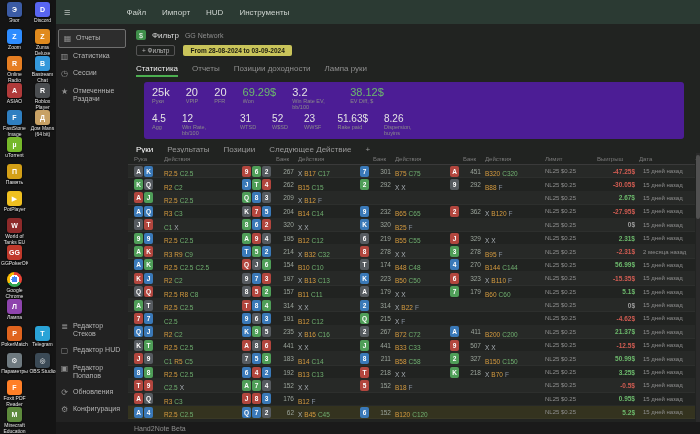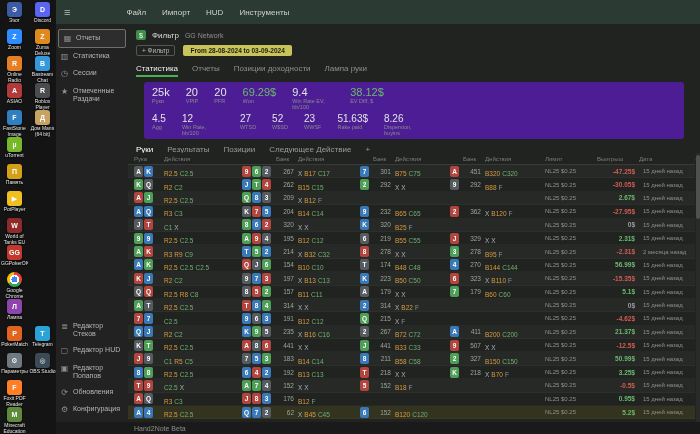--- a/index.html
+++ b/index.html
@@ -268,39 +268,39 @@
           </div>
           <div class="sum-block">
             <div class="sum-val">20</div>
             <div class="sum-label">PFR</div>
           </div>
           <div class="sum-block">
             <div class="sum-val money">69.29$</div>
             <div class="sum-label">Won</div>
           </div>
           <div class="sum-block">
-            <div class="sum-val">9.4</div>
+            <div class="sum-val">3.2</div>
             <div class="sum-label">Win Rate EV, bb/100</div>
           </div>
           <div class="sum-block">
             <div class="sum-val money">38.12$</div>
             <div class="sum-label">EV Diff, $</div>
           </div>
         </div>
       <div class="sum-row sum-row2" id="sum-row2">
           <div class="sum-block">
             <div class="sum-val">4.5</div>
             <div class="sum-label">Agg</div>
           </div>
           <div class="sum-block">
             <div class="sum-val">12</div>
             <div class="sum-label">Win Rate, bb/100</div>
           </div>
           <div class="sum-block">
-            <div class="sum-val">27</div>
+            <div class="sum-val">31</div>
             <div class="sum-label">WTSD</div>
           </div>
           <div class="sum-block">
             <div class="sum-val">52</div>
             <div class="sum-label">W$SD</div>
           </div>
           <div class="sum-block">
             <div class="sum-val">23</div>
             <div class="sum-label">WWSF</div>
           </div>

